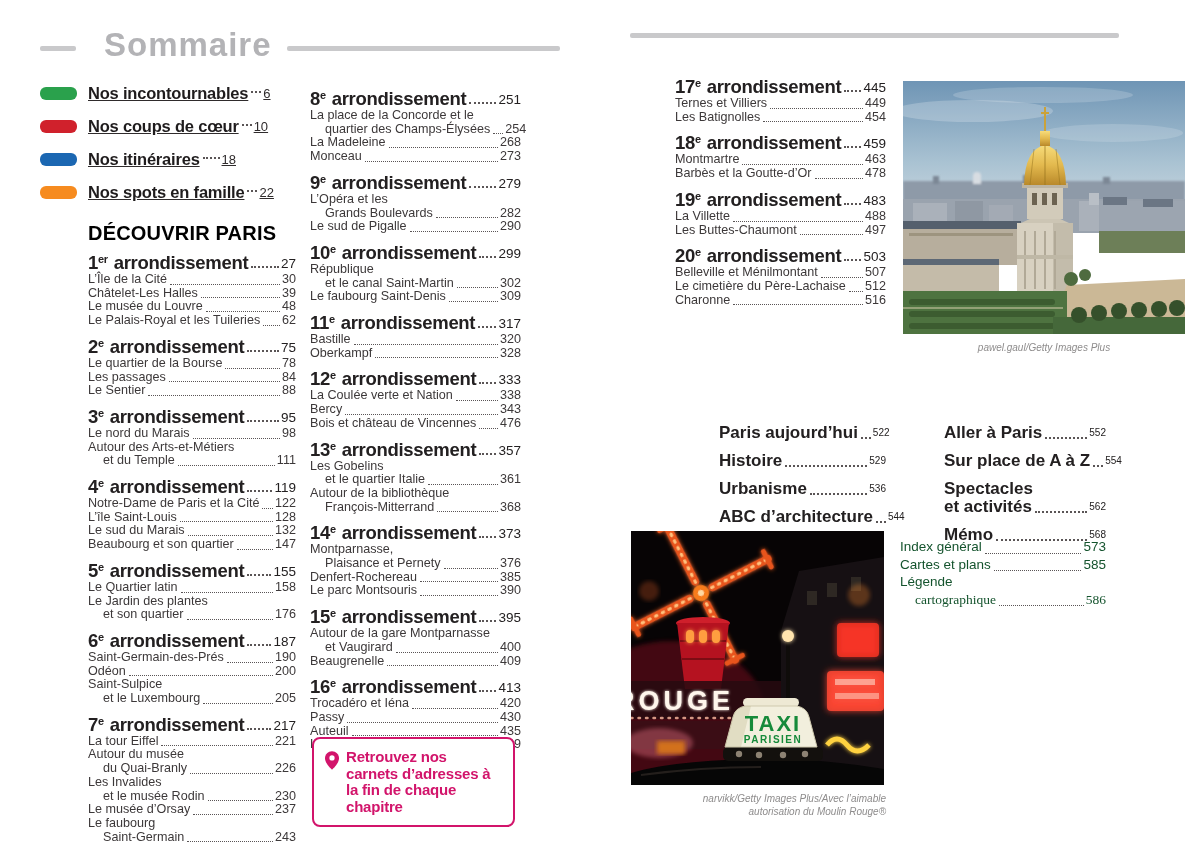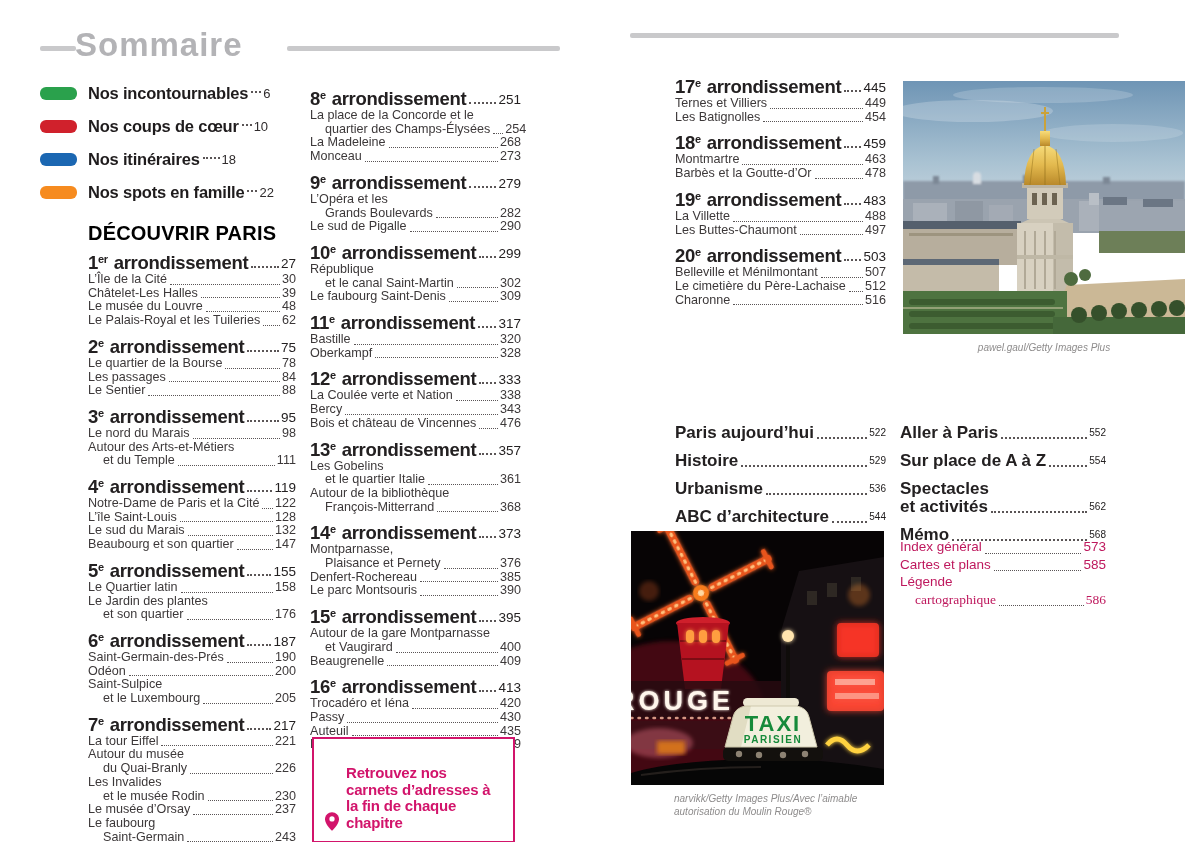--- a/index.html
+++ b/index.html
@@ -22,45 +22,45 @@
   .ent{font-size:12.6px;line-height:13.7px;color:#3c3839;}
   .ent .e-p{font-size:12.6px;white-space:nowrap;}
   .ent .lead{border-bottom-width:1.5px;}
   .ent.cont{padding-left:15px;}
   .e-t{white-space:nowrap;}
   .g-head{margin:10px 0 2px;display:flex;align-items:flex-end;}
   .g-t{font-weight:bold;font-size:18.5px;line-height:17px;letter-spacing:-0.3px;color:#232021;white-space:nowrap;}
   .g-t sup{font-size:11px;line-height:0;vertical-align:6px;margin-right:1px;}
   .g-p{font-size:13.5px;line-height:14px;color:#232021;}
   .g-head .lead{margin-bottom:3px;}
-  .big{font-size:17px;line-height:18px;margin-bottom:10px;font-weight:bold;color:#232021;}
+  .big{font-size:17px;line-height:18px;margin-bottom:10px;font-weight:bold;color:#232021;margin-left:44px;}
   .big .e-p{font-size:10px;font-weight:normal;white-space:nowrap;}
   .big .lead{margin-bottom:3px;}
   .nogap{margin-bottom:0;}
-  .sm{font-size:13.5px;line-height:17.5px;color:#be185d;font-weight:normal;}
+  .sm{font-size:13.5px;line-height:17.5px;color:#14532d;font-weight:normal;}
   .sm.cont{padding-left:15px;font-family:Liberation Serif, serif;}
   .sm .lead{border-bottom-width:1.5px;}
   
-  .note-box{box-sizing:border-box;border:2.5px solid #d2146b;border-radius:0;
-            padding:26px 12px 10px 11px;display:flex;align-items:flex-end;background:#fff;}
+  .note-box{box-sizing:border-box;border:2.5px solid #d2146b;border-radius:8px;
+            padding:10px 12px 10px 11px;display:flex;align-items:flex-start;background:#fff;}
   .note-text{font-weight:bold;font-size:15px;line-height:16.5px;color:#d2146b;letter-spacing:-0.2px;}
   .note-pin{flex:0 0 auto;margin:2px 7px 0 0;}
   
-  .caption{font-size:10px;font-style:italic;color:#8e8c8c;line-height:13px;}
+  .caption{font-size:10px;font-style:italic;color:#8e8c8c;line-height:13px;text-align:right;}
 </style>
 </head>
 <body>
 
 <div class="screen">
 
   <div class="abs rule" style="left:40px;top:46px;width:36px;"></div>
-  <div class="abs som-title" style="left:75px;top:26px;">Sommaire</div>
+  <div class="abs som-title" style="left:104px;top:26px;">Sommaire</div>
   <div class="abs rule" style="left:287px;top:46px;width:273px;"></div>
 
-  <div class="abs" id="legend" style="left:40px;top:86px;width:196px;">
+  <div class="abs" id="legend" style="left:40px;top:86px;width:196px;text-decoration:underline;">
       <div class="leg-row">
         <span class="leg-bar" style="background: rgb(42, 161, 76);"></span>
         <span class="leg-label">Nos incontournables</span>
         <span class="lead"></span>
         <span class="leg-page">6</span>
       </div>
       <div class="leg-row">
         <span class="leg-bar" style="background: rgb(208, 33, 44);"></span>
         <span class="leg-label">Nos coups de cœur</span>
         <span class="lead"></span>

